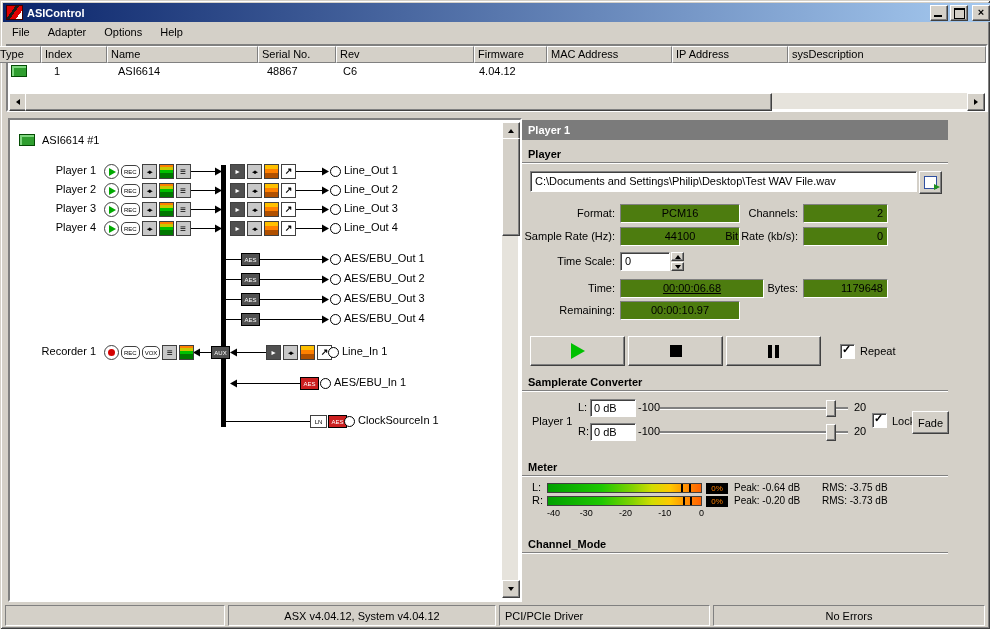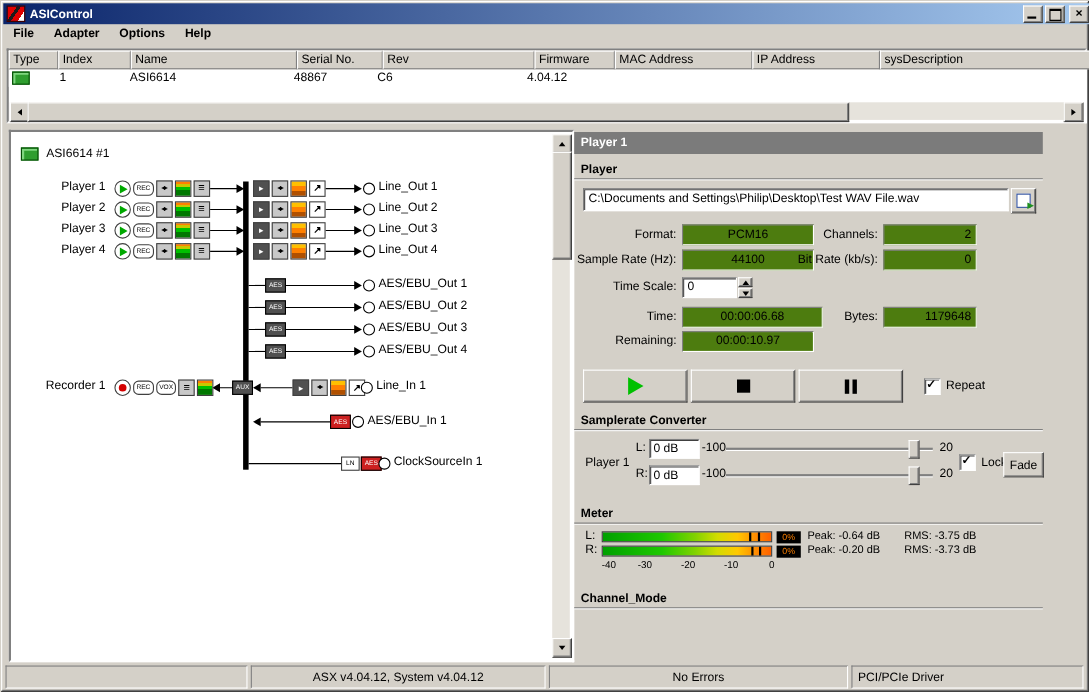--- a/index.html
+++ b/index.html
@@ -13,25 +13,25 @@
   
   .titlebar{position:absolute;left:3px;top:3px;width:984px;height:19px;background:linear-gradient(90deg,#0a246a,#a6caf0);display:flex;align-items:center;padding:0 3px;gap:4px;}
   .app-ic{width:15px;height:13px;background:linear-gradient(125deg,#e00000 0 35%,#1a1a1a 35% 50%,#e00000 50% 75%,#fff 75% 100%);border:1px solid #400000;flex:none;}
   .title-text{color:#fff;font-weight:bold;flex:1;white-space:nowrap;}
   .capbtns{display:flex;gap:2px;align-items:center;}
   .capbtn{width:16px;height:14px;position:relative;}
   .g-min{position:absolute;left:3px;bottom:3px;width:8px;height:2px;background:#000;}
   .g-max{position:absolute;left:3px;top:2px;width:9px;height:8px;border:1px solid #000;border-top-width:2px;}
   .g-x{position:absolute;left:0;top:0;width:100%;height:100%;display:flex;align-items:center;justify-content:center;font-size:11px;font-weight:bold;line-height:1;}
   
-  .menubar{position:absolute;left:3px;top:22px;width:984px;height:20px;display:flex;align-items:flex-start;font-weight:bold;}
+  .menubar{position:absolute;left:3px;top:22px;width:984px;height:20px;display:flex;align-items:center;}
   .menu-item{padding:3px 9px;}
   
   .tablewrap{position:absolute;left:6px;top:44px;width:978px;height:64px;background:#fff;}
-  .thead{display:flex;height:17px;}
+  .thead{display:flex;height:17px;justify-content:flex-end;}
   .th{flex:none;border:1px solid;border-color:#fff #808080 #808080 #fff;background:#d4d0c8;padding:1px 3px;overflow:hidden;white-space:nowrap;}
   .trow{display:flex;height:16px;background:#fff;}
   .td{flex:none;padding:1px 3px;overflow:hidden;white-space:nowrap;display:flex;align-items:center;}
   .card-ic{width:14px;height:10px;background:#2f9e2f;border:1px solid #044b04;box-shadow:inset 2px 2px 0 #7fd67f;}
   
   .hsb{position:absolute;left:1px;right:1px;bottom:1px;height:16px;background:#e6e3dc;}
   .vsb{position:absolute;right:2px;top:2px;width:16px;height:476px;background:#e6e3dc;}
   .sbtn{width:16px;height:16px;display:flex;align-items:center;justify-content:center;position:absolute;}
   .arr-l{width:0;height:0;border-top:3px solid transparent;border-bottom:3px solid transparent;border-right:4px solid #000;}
   .arr-r{width:0;height:0;border-top:3px solid transparent;border-bottom:3px solid transparent;border-left:4px solid #000;}
@@ -389,21 +389,21 @@
           <span class="spb raised">
               <i class="arr-u"></i>
             </span>
           <span class="spb raised">
               <i class="arr-d"></i>
             </span>
         </span>
       </div>
       <div class="fr" style="top:75px;">
         <span class="flab" style="left:0;width:93px;">Time:</span>
-        <span class="fbox sunkg ctr" style="left:98px;width:128px;">00:00:06.68</span>
+        <span class="fbox sunkg ctr" style="left:98px;width:144px;text-decoration:underline;">00:00:06.68</span>
         <span class="flab" style="left:160px;width:116px;">Bytes:</span>
         <span class="fbox sunkg rgt" style="left:281px;width:85px;">1179648</span>
       </div>
       <div class="fr" style="top:97px;">
         <span class="flab" style="left:0;width:93px;">Remaining:</span>
         <span class="fbox sunkg ctr" style="left:98px;width:120px;">00:00:10.97</span>
       </div>
     </div>
 
     <div class="transport">
@@ -480,17 +480,17 @@
         <span style="left:100%;transform:translateX(-100%);">0</span>
       </span>
     </div>
 
     <div class="sec-head">Channel_Mode</div>
   </div>
 
   <div class="statusbar">
     <div class="seg" style="width:218px;"></div>
     <div class="seg" style="width:266px;">ASX v4.04.12, System v4.04.12</div>
+    <div class="seg" style="width:204px;justify-content:flex-start;padding-left:5px;">PCI/PCIe Driver</div>
     <div class="seg" style="flex:1;">No Errors</div>
-    <div class="seg" style="width:204px;justify-content:flex-start;padding-left:5px;">PCI/PCIe Driver</div>
   </div>
 
 </div>
 
 </body></html>

